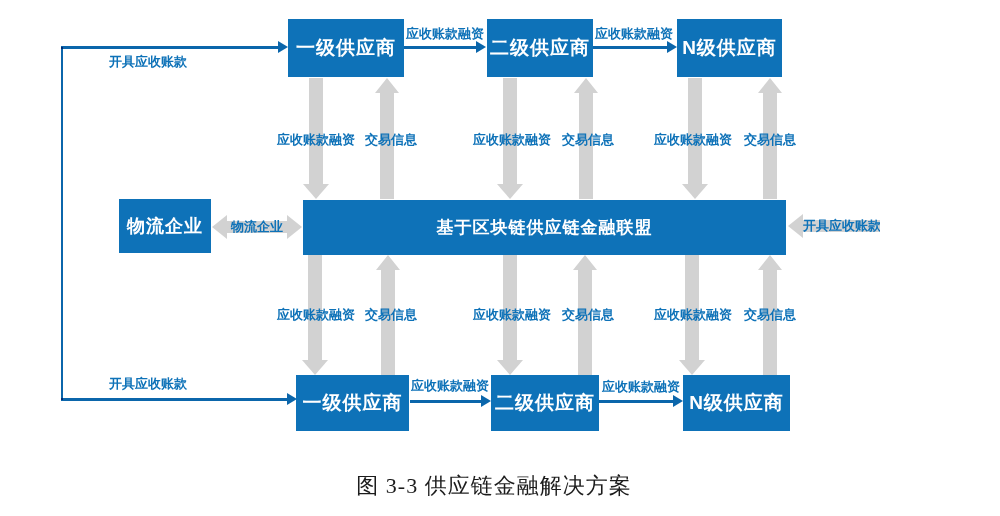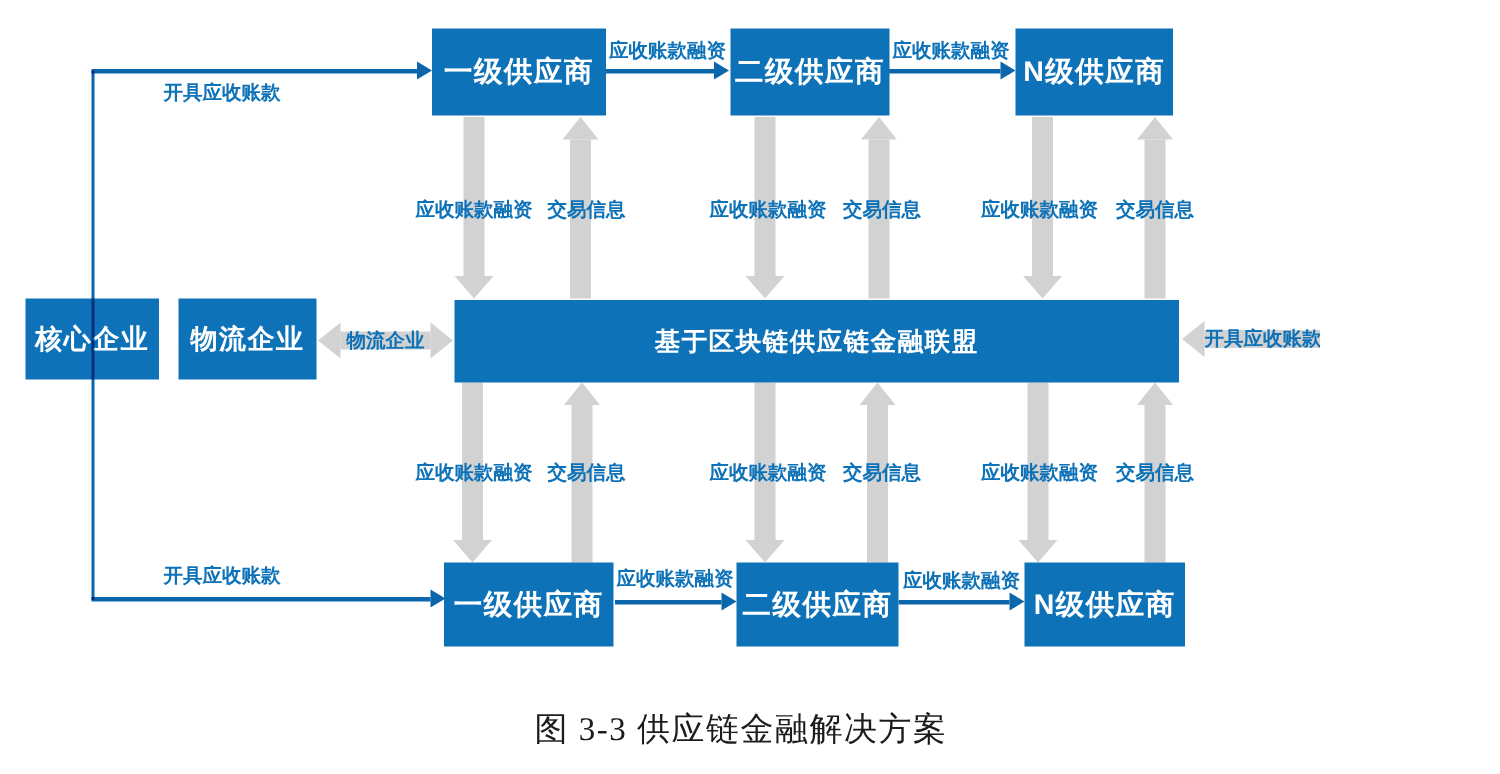--- a/index.html
+++ b/index.html
@@ -95,21 +95,20 @@
   <div class="tri ghead-right" style="left:287px;top:215px;"></div>
 
   <div class="tri ghead-left" style="left:788px;top:214px;"></div>
   <div class="gshaft" style="left:803px;top:220px;width:79px;height:12px;"></div>
   <div class="tri ghead-right" style="left:882px;top:214px;"></div>
 
   <div class="box f19" style="left:288px;top:19px;width:116px;height:58px;">一级供应商</div>
   <div class="box f19" style="left:487px;top:19px;width:106px;height:58px;">二级供应商</div>
   <div class="box f19" style="left:677px;top:19px;width:105px;height:58px;">N级供应商</div>
 
-  <div class="box f18" style="left:17px;top:199px;width:89px;height:54px;">核心企业</div>
   <div class="box f17" style="left:303px;top:200px;width:483px;height:55px;">基于区块链供应链金融联盟</div>
   <div class="box f18" style="left:119px;top:199px;width:92px;height:54px;">物流企业</div>
   <div class="box f18" style="left:897px;top:197px;width:95px;height:55px;">金融机构</div>
 
   <div class="box f19" style="left:296px;top:375px;width:113px;height:56px;">一级供应商</div>
   <div class="box f19" style="left:491px;top:375px;width:108px;height:56px;">二级供应商</div>
   <div class="box f19" style="left:683px;top:375px;width:107px;height:56px;">N级供应商</div>
 
   <div class="lbl" style="left:148px;top:62px;">开具应收账款</div>
   <div class="lbl" style="left:445px;top:34px;">应收账款融资</div>

